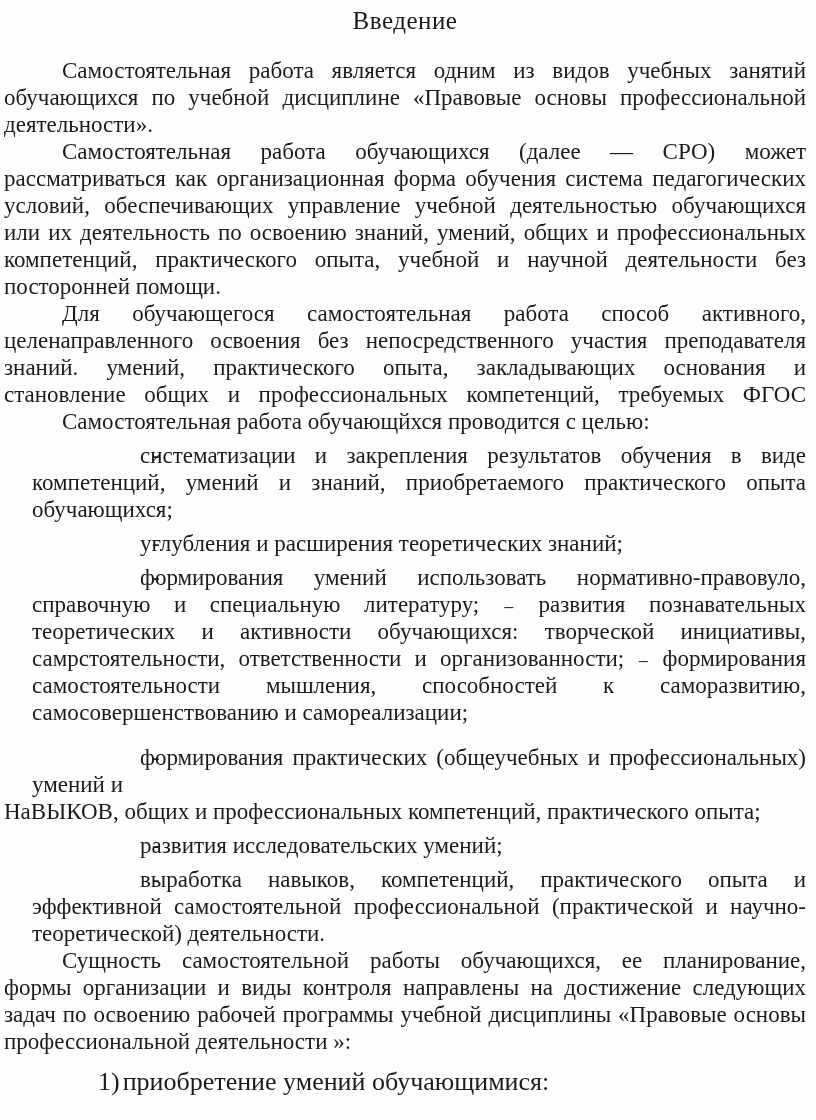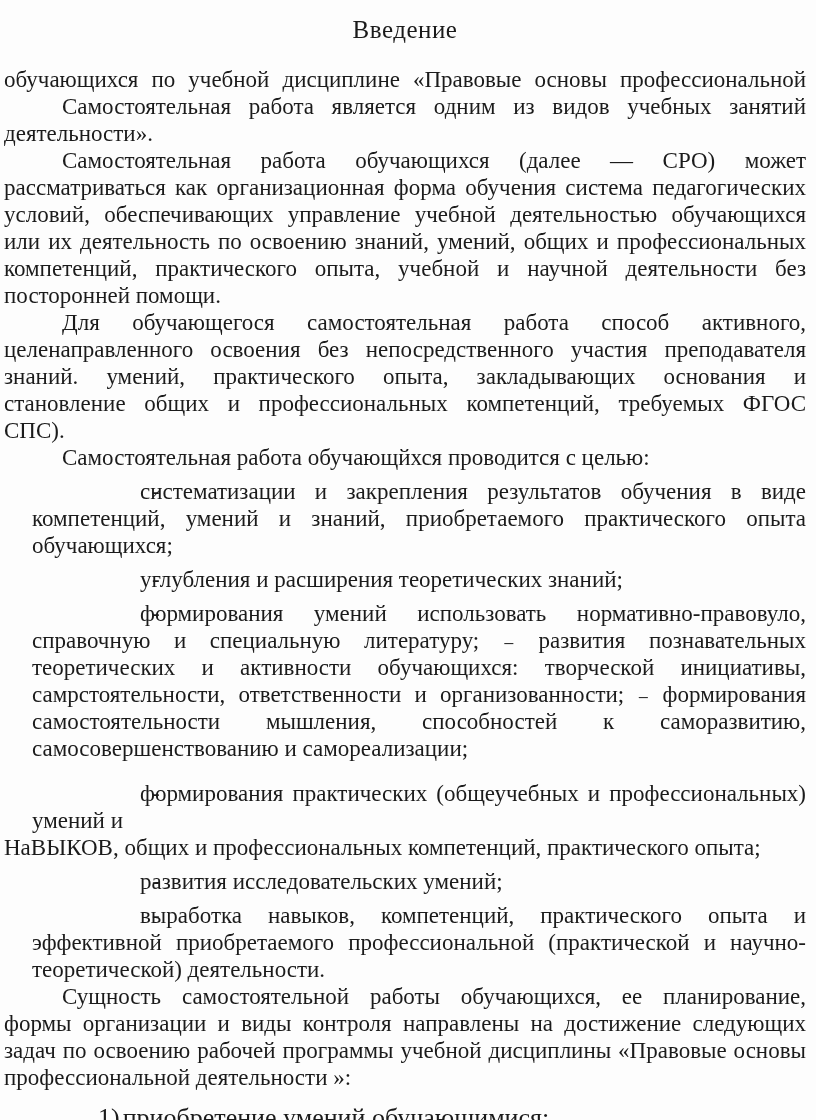--- a/index.html
+++ b/index.html
@@ -2,21 +2,21 @@
 <html lang="ru"><head>
 <meta charset="utf-8">
 <style>
   * { margin:0; padding:0; box-sizing:border-box; }
   html, body { background:#ffffff; }
   body {
     width:816px; height:1120px; overflow:hidden;
     font-family:"Liberation Serif","DejaVu Serif",serif;
     color:#1b1b1b; background:#fdfdfd;
   }
-  .page { padding:15px 10px 0 4px; width:816px; height:852px; }
+  .page { padding:6px 10px 0 4px; width:816px; height:852px; }
 
   .doc-title {
     font-size:25px; line-height:30px; text-align:center;
     margin-bottom:21px; letter-spacing:0.5px;
   }
 
   .para { font-size:23px; line-height:27px; }
 
   
   .ln  { text-align:justify; text-align-last:justify; }
@@ -37,40 +37,39 @@
   .num { padding-right:3px; }
 </style>
 </head>
 <body>
 
 <div class="page">
 
   <div class="doc-title">Введение</div>
 
   <div class="para">
+    <div class="ln ind">Самостоятельная работа является одним из видов учебных занятий</div>
     <div class="ln">обучающихся по учебной дисциплине «Правовые основы профессиональной</div>
-    <div class="ln ind">Самостоятельная работа является одним из видов учебных занятий</div>
     <div class="ln last">деятельности».</div>
   </div>
 
   <div class="para">
     <div class="ln ind">Самостоятельная работа обучающихся (далее — СРО) может</div>
     <div class="ln">рассматриваться как организационная форма обучения система педагогических</div>
     <div class="ln">условий, обеспечивающих управление учебной деятельностью обучающихся</div>
     <div class="ln">или их деятельность по освоению знаний, умений, общих и профессиональных</div>
     <div class="ln">компетенций, практического опыта, учебной и научной деятельности без</div>
     <div class="ln last">посторонней помощи.</div>
   </div>
 
   <div class="para p3">
     <div class="ln ind">Для обучающегося самостоятельная работа способ активного,</div>
     <div class="ln">целенаправленного освоения без непосредственного участия преподавателя</div>
     <div class="ln">знаний. умений, практического опыта, закладывающих основания и</div>
     <div class="ln">становление общих и профессиональных компетенций, требуемых ФГОС</div>
-    <div class="ln last">СПС).</div>
   </div>
 
   <div class="para">
     <div class="ln last ind">Самостоятельная работа обучающйхся проводится с целью:</div>
   </div>
 
   <div class="para bullet">
     <div class="ln first"><span class="dash">-</span><span>систематизации и закрепления результатов обучения в виде</span></div>
     <div class="ln">компетенций, умений и знаний, приобретаемого практического опыта</div>
     <div class="ln last">обучающихся;</div>
@@ -97,21 +96,21 @@
   <div class="para">
     <div class="ln last">НаВЫКОВ, общих и профессиональных компетенций, практического опыта;</div>
   </div>
 
   <div class="para bullet">
     <div class="ln last first"><span class="dash">-</span><span>развития исследовательских умений;</span></div>
   </div>
 
   <div class="para bullet">
     <div class="ln first"><span class="dash">-</span><span>выработка навыков, компетенций, практического опыта и</span></div>
-    <div class="ln">эффективной приобретаемого профессиональной (практической и научно-</div>
+    <div class="ln">эффективной самостоятельной профессиональной (практической и научно-</div>
     <div class="ln last">теоретической) деятельности.</div>
   </div>
 
   <div class="para">
     <div class="ln ind">Сущность самостоятельной работы обучающихся, ее планирование,</div>
     <div class="ln">формы организации и виды контроля направлены на достижение следующих</div>
     <div class="ln">задач по освоению рабочей программы учебной дисциплины «Правовые основы</div>
     <div class="ln last">профессиональной деятельности »:</div>
   </div>
 

